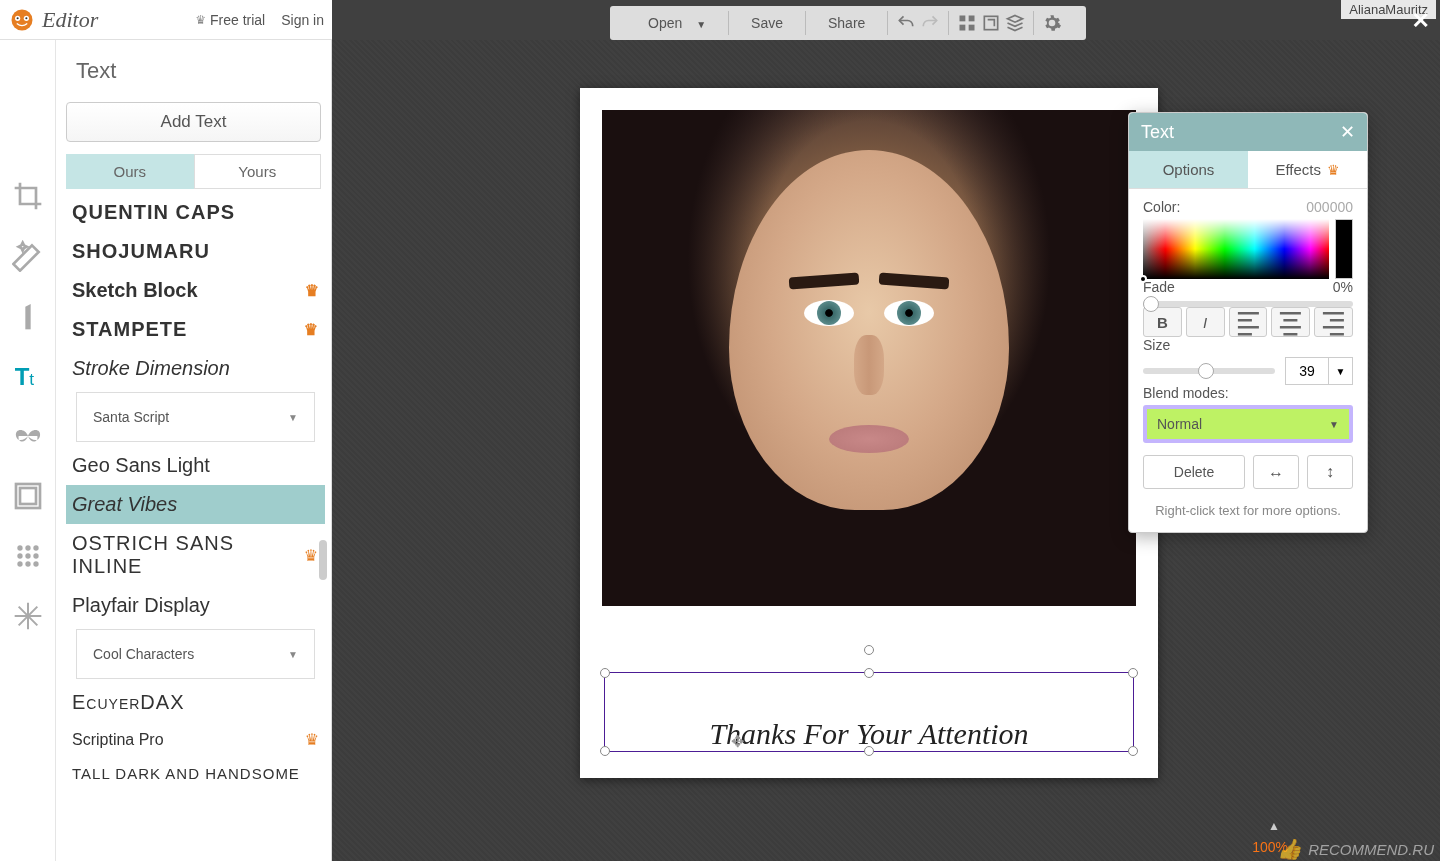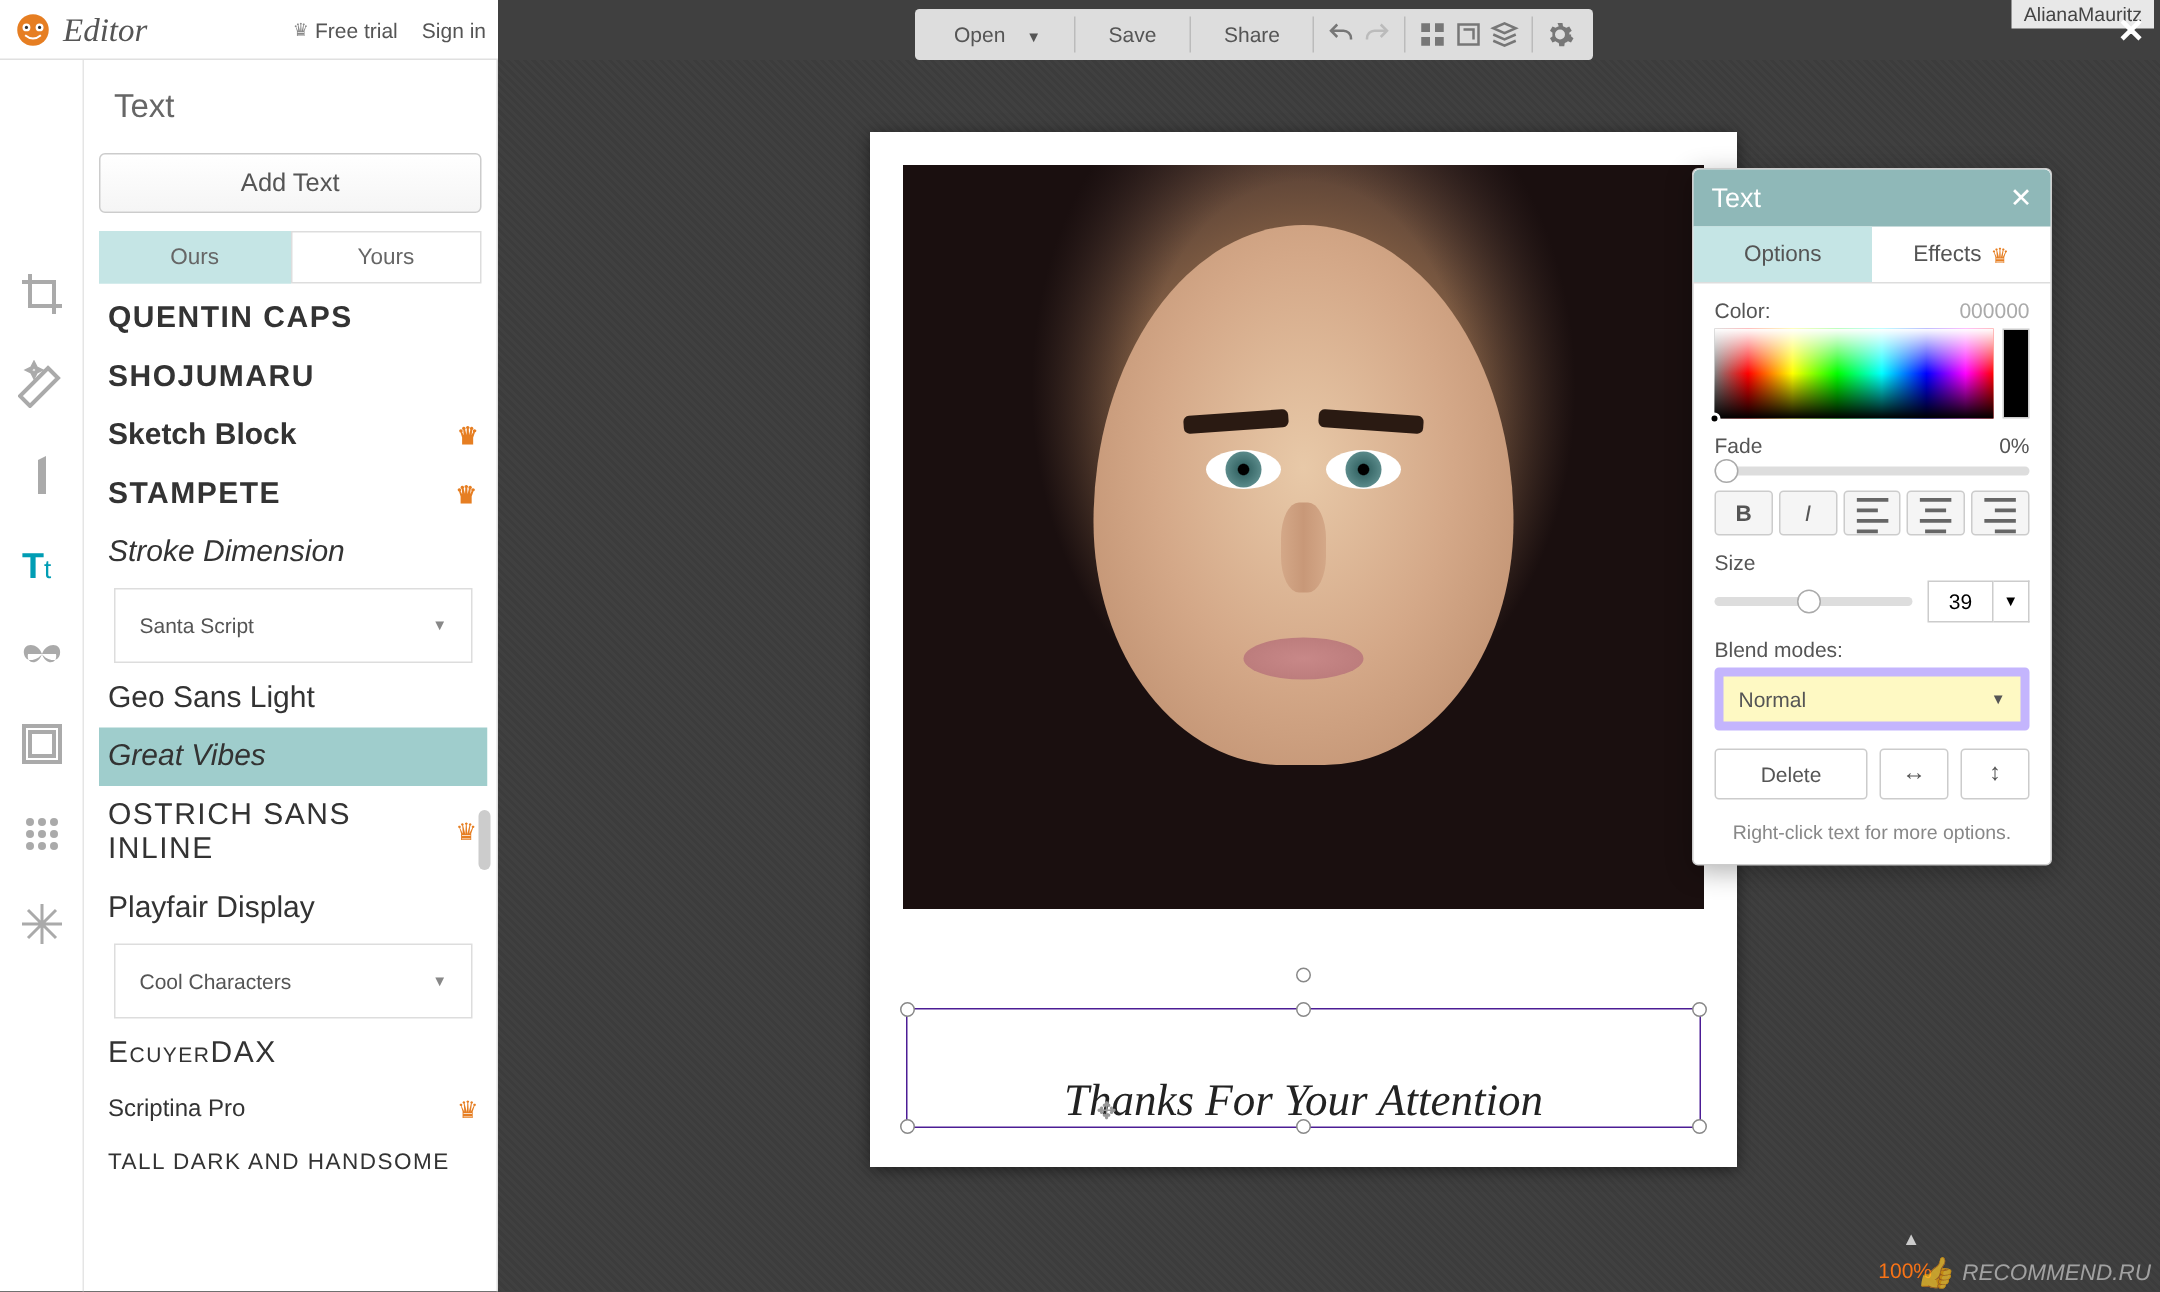--- a/index.html
+++ b/index.html
@@ -7,21 +7,21 @@
 body{background:#404040;position:relative}
 
 
 .header{position:absolute;top:0;left:0;width:332px;height:40px;background:#fff;border-bottom:1px solid #e0e0e0;display:flex;align-items:center;padding:0 8px}
 .logo-monkey{width:28px;height:28px;margin-right:6px}
 .logo-text{font-size:22px;color:#555;font-style:italic;font-family:Georgia,serif}
 .header-right{margin-left:auto;display:flex;gap:16px;font-size:14px;color:#555}
 .header-link{cursor:pointer;display:flex;align-items:center;gap:4px}
 
 
-.toolbar{position:absolute;top:6px;left:610px;height:34px;background:#ddd;border-radius:3px;display:flex;align-items:center;padding:0 12px;gap:4px}
+.toolbar{position:absolute;top:6px;left:610px;height:34px;background:#ddd;border-radius:3px;display:flex;align-items:center;padding:0 24px;gap:4px}
 .toolbar-btn{padding:6px 14px;color:#555;font-size:14px;cursor:pointer;border-radius:2px}
 .toolbar-sep{width:1px;height:24px;background:#bbb;margin:0 4px}
 .toolbar-icon{width:20px;height:20px;color:#666;cursor:pointer;display:flex;align-items:center;justify-content:center}
 .dropdown-caret{font-size:10px;margin-left:10px}
 
 
 .toolstrip{position:absolute;top:40px;left:0;width:56px;height:821px;background:#fff;border-right:1px solid #e5e5e5;display:flex;flex-direction:column;align-items:center;padding-top:140px;gap:28px}
 .tool-icon{width:32px;height:32px;color:#aaa;cursor:pointer;display:flex;align-items:center;justify-content:center}
 .tool-icon.active{color:#009db4}
 
@@ -71,36 +71,36 @@
 
 
 .props{position:absolute;top:112px;left:1128px;width:240px;background:#fff;border:1px solid #ccc;border-radius:4px;box-shadow:0 4px 18px rgba(0,0,0,.3)}
 .props-header{background:#8fb8b8;color:#fff;padding:8px 12px;display:flex;align-items:center;justify-content:space-between;font-size:18px;border-radius:4px 4px 0 0}
 .props-close{cursor:pointer;font-size:18px}
 .props-tabs{display:flex;border-bottom:1px solid #ddd}
 .props-tab{flex:1;padding:10px 0;text-align:center;font-size:15px;color:#555;cursor:pointer;display:flex;align-items:center;justify-content:center;gap:6px}
 .props-tab.active{background:#c5e5e5}
 .props-tab .crown{color:#e67e22;font-size:14px}
 .props-body{padding:10px 14px 14px 14px}
-.prop-row{margin-bottom:10px}
+.prop-row{}
 .prop-label{font-size:14px;color:#555;margin-bottom:4px;display:flex;justify-content:space-between}
 .color-picker{display:flex;gap:6px}
 .spectrum{flex:1;height:60px;background:linear-gradient(to bottom,rgba(255,255,255,1) 0%,rgba(255,255,255,0) 50%,rgba(0,0,0,0) 50%,rgba(0,0,0,1) 100%),linear-gradient(to right,#808080 0%,red 12%,#ff0 28%,#0f0 44%,#0ff 60%,#00f 76%,#f0f 90%,red 100%);position:relative;cursor:crosshair}
 .spectrum-cursor{position:absolute;bottom:-4px;left:-4px;width:8px;height:8px;border:2px solid #fff;border-radius:50%;background:#000}
 .brightness{width:18px;height:60px;background:linear-gradient(to bottom,#000,#000);border:1px solid #ccc}
 .slider-track{height:6px;background:#ddd;border-radius:3px;position:relative;margin-top:6px}
 .slider-thumb{position:absolute;top:-5px;width:16px;height:16px;background:#fff;border:1px solid #aaa;border-radius:50%;cursor:pointer}
 .btn-row{display:flex;gap:4px}
 .style-btn{flex:1;height:30px;border:1px solid #ccc;background:#f5f5f5;border-radius:3px;cursor:pointer;display:flex;align-items:center;justify-content:center;font-size:15px;color:#555}
 .size-row{display:flex;align-items:center;gap:10px}
 .size-row .slider-track{flex:1;margin:0}
 .size-box{display:flex}
 .size-input{width:44px;height:28px;border:1px solid #ccc;text-align:center;font-size:14px}
 .size-caret{width:24px;height:28px;border:1px solid #ccc;border-left:none;display:flex;align-items:center;justify-content:center;font-size:10px;cursor:pointer}
-.blend-select{width:100%;padding:7px 10px;border:6px solid #c4b5fd;border-radius:3px;background:#fef9c3;font-size:14px;color:#555;display:flex;justify-content:space-between;align-items:center;cursor:pointer}
+.blend-select{width:100%;padding:7px 10px;border:4px solid #c4b5fd;border-radius:3px;background:#bef264;font-size:14px;color:#555;display:flex;justify-content:space-between;align-items:center;cursor:pointer}
 .action-row{display:flex;gap:8px;margin-top:12px}
 .delete-btn{flex:1;padding:8px 0;border:1px solid #ccc;border-radius:3px;background:#fff;font-size:14px;color:#555;cursor:pointer}
 .flip-btn{width:46px;height:34px;border:1px solid #ccc;border-radius:3px;background:#fff;cursor:pointer;display:flex;align-items:center;justify-content:center;color:#555}
 .hint{font-size:13px;color:#888;text-align:center;margin-top:14px}
 
 
 .close-overlay{position:absolute;top:8px;right:10px;color:#fff;font-size:22px;cursor:pointer;font-weight:bold}
 .user-tag{position:absolute;top:0;right:4px;background:#e8e8e8;padding:2px 8px;font-size:13px;color:#444}
 .watermark{position:absolute;bottom:0;right:6px;color:#ccc;font-size:15px;opacity:.7;font-style:italic;display:flex;align-items:center;gap:6px}
 .zoom-indicator{position:absolute;bottom:6px;right:152px;color:#f97316;font-size:14px}

